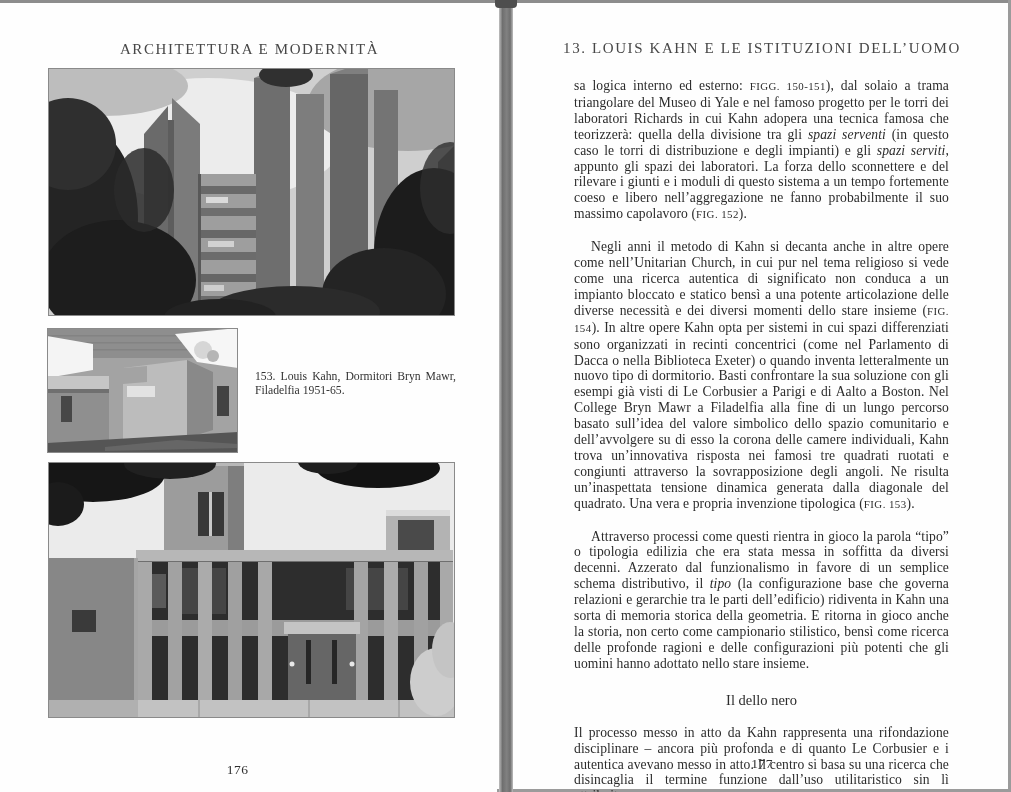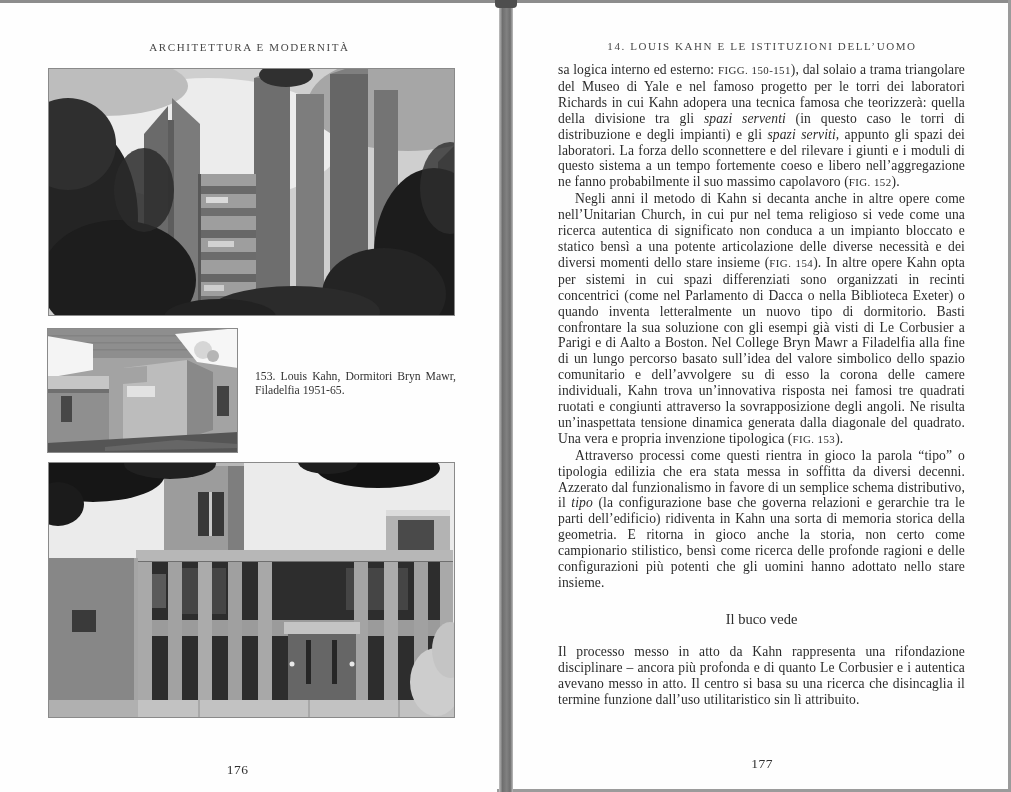--- a/index.html
+++ b/index.html
@@ -17,39 +17,39 @@
   .gutter{position:absolute;left:499px;top:0;width:14px;height:792px;
     background:linear-gradient(to right,#c0c0c0 0%,#6f6f6f 25%,#818181 55%,#6f6f6f 80%,#bdbdbd 100%);}
   .gutter-cap{position:absolute;left:495px;top:0;width:22px;height:8px;background:#4e4e4e;border-radius:0 0 4px 4px;}
 
   .page{position:absolute;top:0;height:792px;}
   .page.left{left:0;width:499px;}
   .page.right{left:513px;width:498px;}
 
   .running-head{
     position:absolute;top:41px;left:0;width:100%;text-align:center;
-    font-size:11px;letter-spacing:1.6px;color:#474747;white-space:nowrap;
+    font-size:15px;letter-spacing:1.6px;color:#474747;white-space:nowrap;
   }
   .page.right .running-head{top:40px;}
 
   .photo{position:absolute;margin:0;padding:0;line-height:0;}
   .photo svg{display:block;}
   .photo1{left:48px;top:68px;width:407px;height:248px;}
   .photo2{left:47px;top:328px;width:191px;height:125px;}
   .photo3{left:48px;top:462px;width:407px;height:256px;}
 
   .captions{position:absolute;left:255px;top:370px;width:201px;}
   .cap{margin:0;font-size:11.7px;line-height:14.4px;text-align:justify;color:#333;}
 
   .folio{position:absolute;width:100%;text-align:center;font-size:13.5px;color:#2f2f2f;letter-spacing:0.5px;}
   .folio-left{top:762px;left:-12px;}
   .folio-right{top:756px;left:0;}
 
   .text-col{position:absolute;left:45px;top:62px;width:407px;}
-  .bp{margin:0;font-size:13.6px;line-height:15.9px;text-align:justify;color:#2b2b2b;
+  .bp{margin:16px;font-size:13.6px;line-height:15.9px;text-align:justify;color:#2b2b2b;
       letter-spacing:0.1px;}
   .bp.ind{text-indent:17px;}
   .it{font-style:italic;}
   .sc{font-size:0.8em;letter-spacing:0.04em;}
   .section-heading{
     margin:20px 0 16px 0;font-weight:normal;font-size:14.5px;text-align:center;color:#2b2b2b;
   }
 </style>
 </head>
 <body>
@@ -203,29 +203,29 @@
         <ellipse cx="388" cy="220" rx="26" ry="34" fill="#cdcdcd"></ellipse>
         <ellipse cx="402" cy="188" rx="18" ry="28" fill="#c4c4c4"></ellipse>
         <rect x="0.5" y="0.5" width="406" height="255" fill="none" stroke="#8a8a8a" stroke-width="1"></rect>
       </svg>
     </figure>
 
     <div class="folio folio-left">176</div>
   </section>
 
   <section class="page right">
-    <div class="running-head">14. LOUIS KAHN E LE ISTITUZIONI DELL’UOMO</div>
+    <div class="running-head">13. LOUIS KAHN E LE ISTITUZIONI DELL’UOMO</div>
 
     <div class="text-col">
       <div>
           <p class="bp"><span class="">sa logica interno ed esterno: </span><span class="sc">FIGG. 150-151</span><span class="">), dal solaio a trama triangolare del Museo di Yale e nel famoso progetto per le torri dei laboratori Richards in cui Kahn adopera una tecnica famosa che teorizzerà: quella della divisione tra gli </span><span class="it">spazi serventi</span><span class=""> (in questo caso le torri di distribuzione e degli impianti) e gli </span><span class="it">spazi serviti</span><span class="">, appunto gli spazi dei laboratori. La forza dello sconnettere e del rilevare i giunti e i moduli di questo sistema a un tempo fortemente coeso e libero nell’aggregazione ne fanno probabilmente il suo massimo capolavoro (</span><span class="sc">FIG. 152</span><span class="">).</span></p>
           <p class="bp ind"><span class="">Negli anni il metodo di Kahn si decanta anche in altre opere come nell’Unitarian Church, in cui pur nel tema religioso si vede come una ricerca autentica di significato non conduca a un impianto bloccato e statico bensì a una potente articolazione delle diverse necessità e dei diversi momenti dello stare insieme (</span><span class="sc">FIG. 154</span><span class="">). In altre opere Kahn opta per sistemi in cui spazi differenziati sono organizzati in recinti concentrici (come nel Parlamento di Dacca o nella Biblioteca Exeter) o quando inventa letteralmente un nuovo tipo di dormitorio. Basti confrontare la sua soluzione con gli esempi già visti di Le Corbusier a Parigi e di Aalto a Boston. Nel College Bryn Mawr a Filadelfia alla fine di un lungo percorso basato sull’idea del valore simbolico dello spazio comunitario e dell’avvolgere su di esso la corona delle camere individuali, Kahn trova un’innovativa risposta nei famosi tre quadrati ruotati e congiunti attraverso la sovrapposizione degli angoli. Ne risulta un’inaspettata tensione dinamica generata dalla diagonale del quadrato. Una vera e propria invenzione tipologica (</span><span class="sc">FIG. 153</span><span class="">).</span></p>
           <p class="bp ind"><span class="">Attraverso processi come questi rientra in gioco la parola “tipo” o tipologia edilizia che era stata messa in soffitta da diversi decenni. Azzerato dal funzionalismo in favore di un semplice schema distributivo, il </span><span class="it">tipo</span><span class=""> (la configurazione base che governa relazioni e gerarchie tra le parti dell’edificio) ridiventa in Kahn una sorta di memoria storica della geometria. E ritorna in gioco anche la storia, non certo come campionario stilistico, bensì come ricerca delle profonde ragioni e delle configurazioni più potenti che gli uomini hanno adottato nello stare insieme.</span></p>
         </div>
-      <h2 class="section-heading">Il buco vede</h2>
+      <h2 class="section-heading">Il dello nero</h2>
       <div>
           <p class="bp"><span class="">Il processo messo in atto da Kahn rappresenta una rifondazione disciplinare – ancora più profonda e di quanto Le Corbusier e i autentica avevano messo in atto. Il centro si basa su una ricerca che disincaglia il termine funzione dall’uso utilitaristico sin lì attribuito.</span></p>
         </div>
     </div>
 
     <div class="folio folio-right">177</div>
   </section>
 </div>
 
 </body></html>

